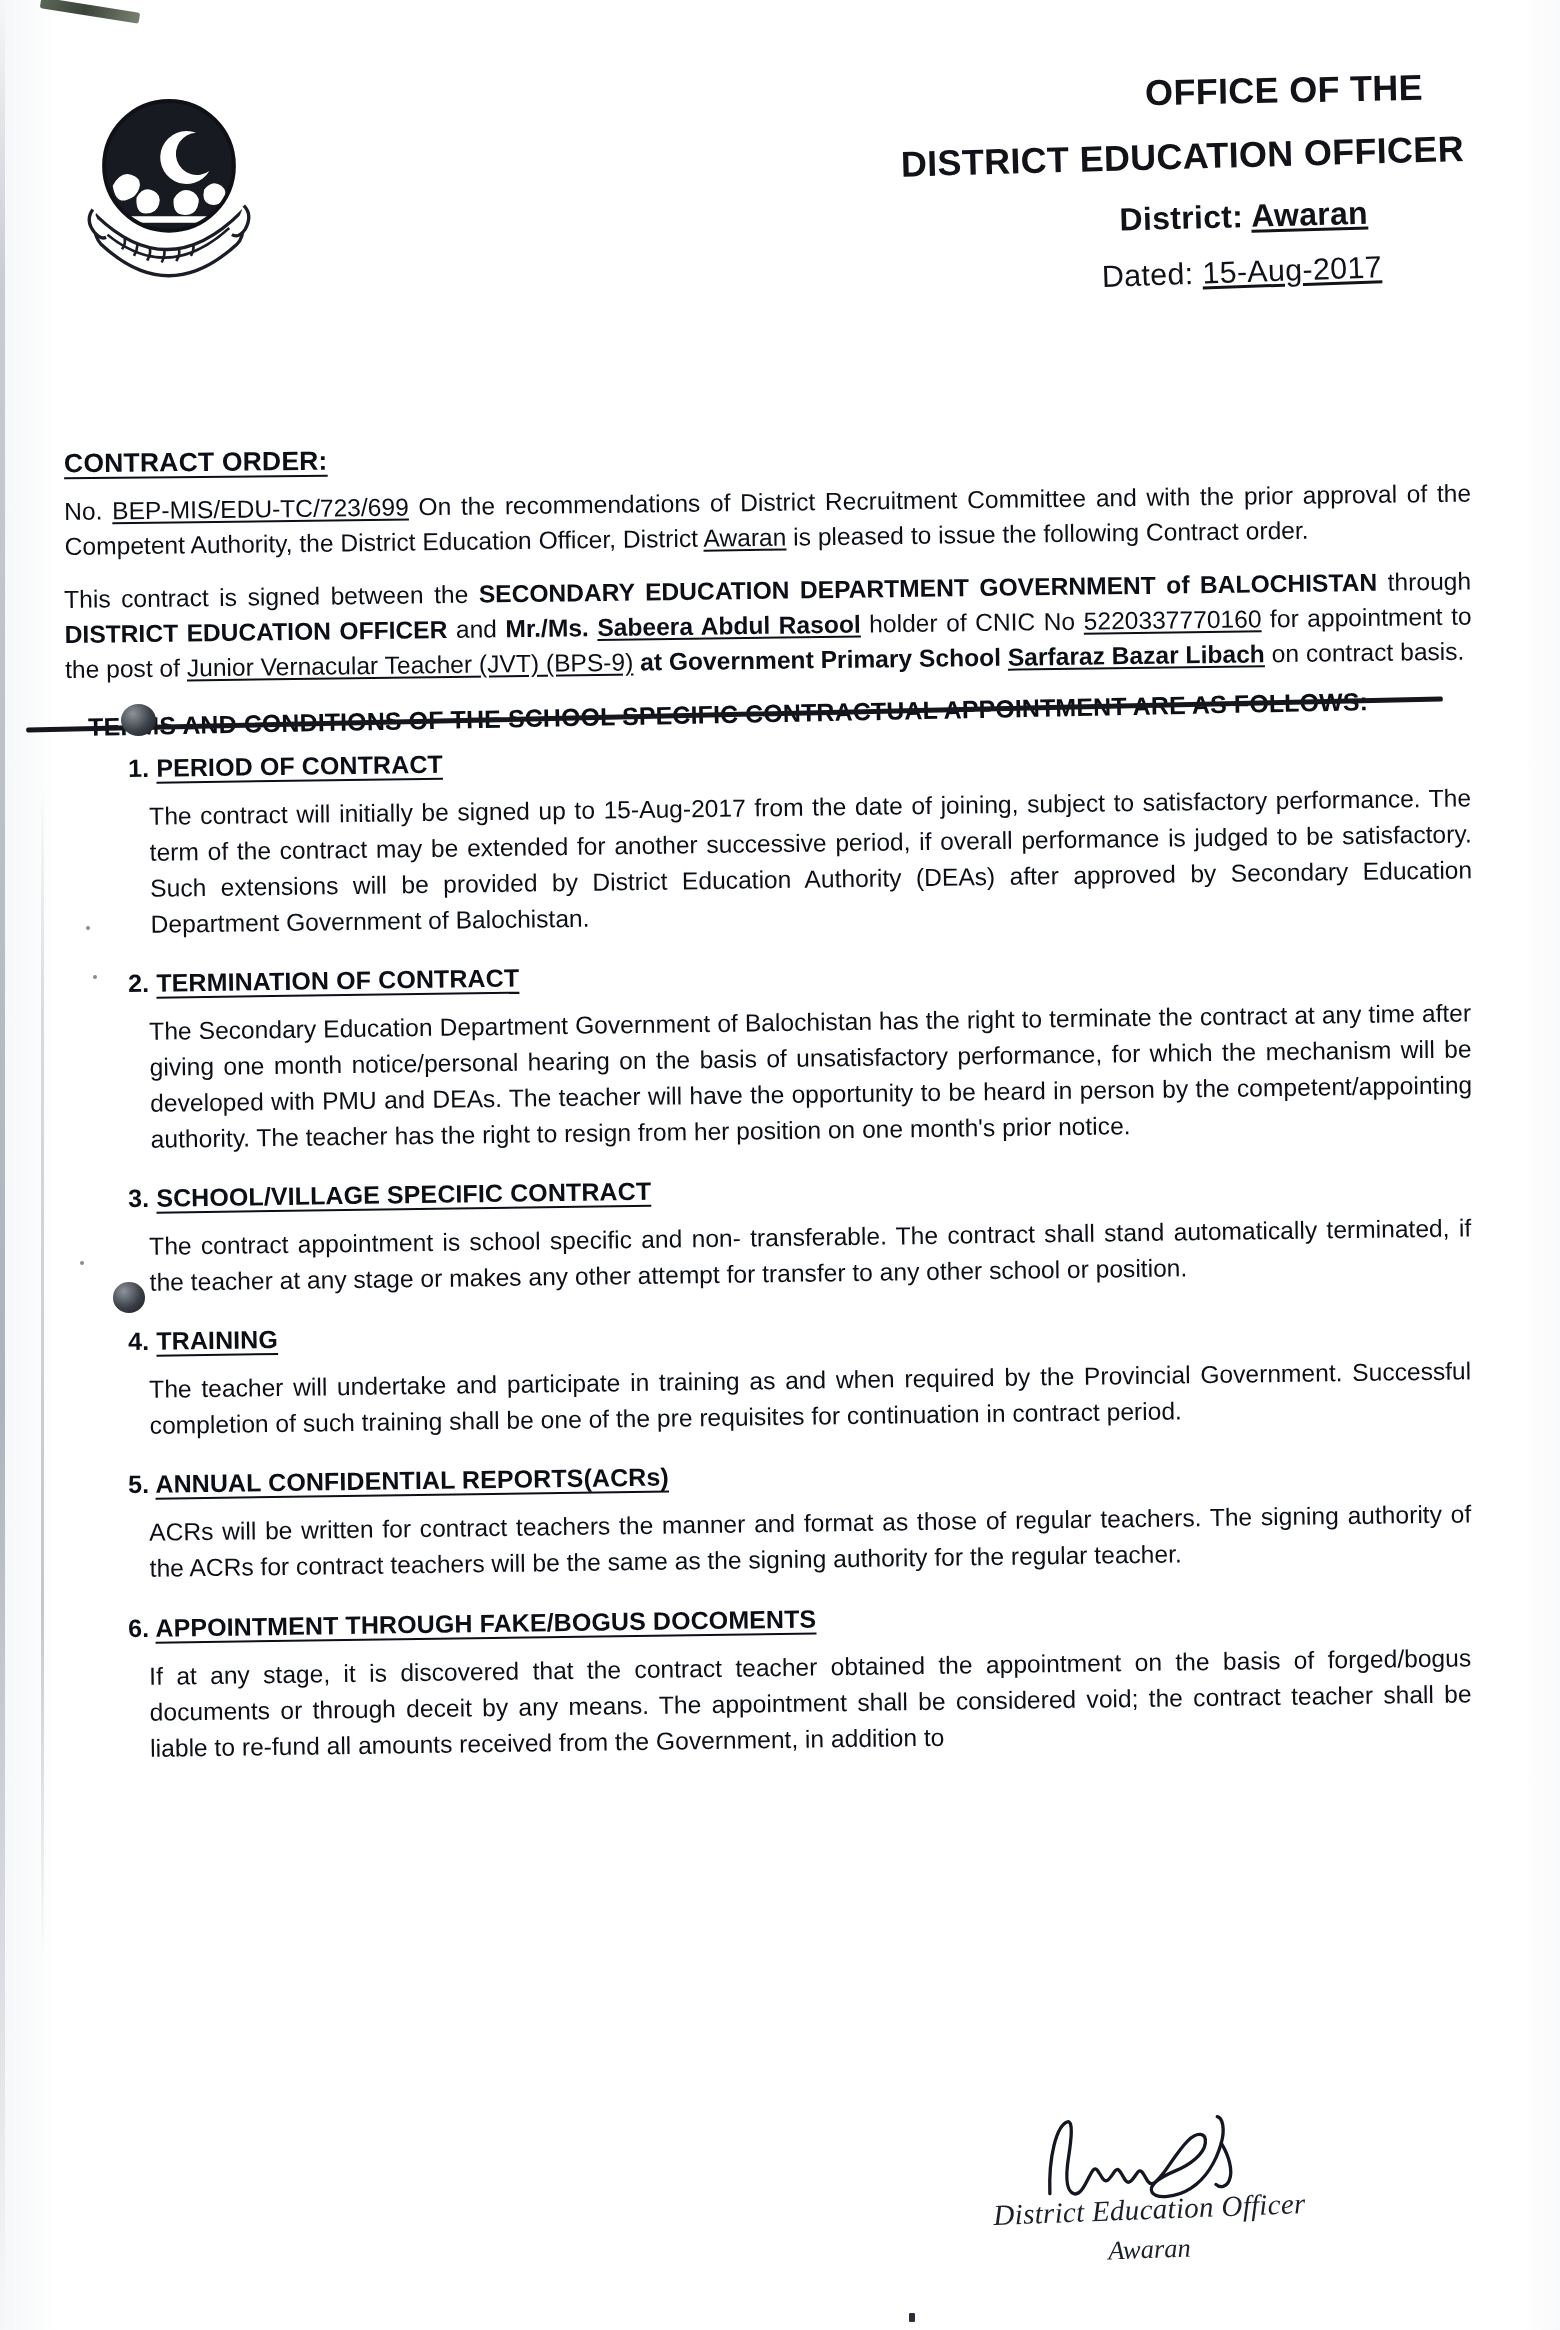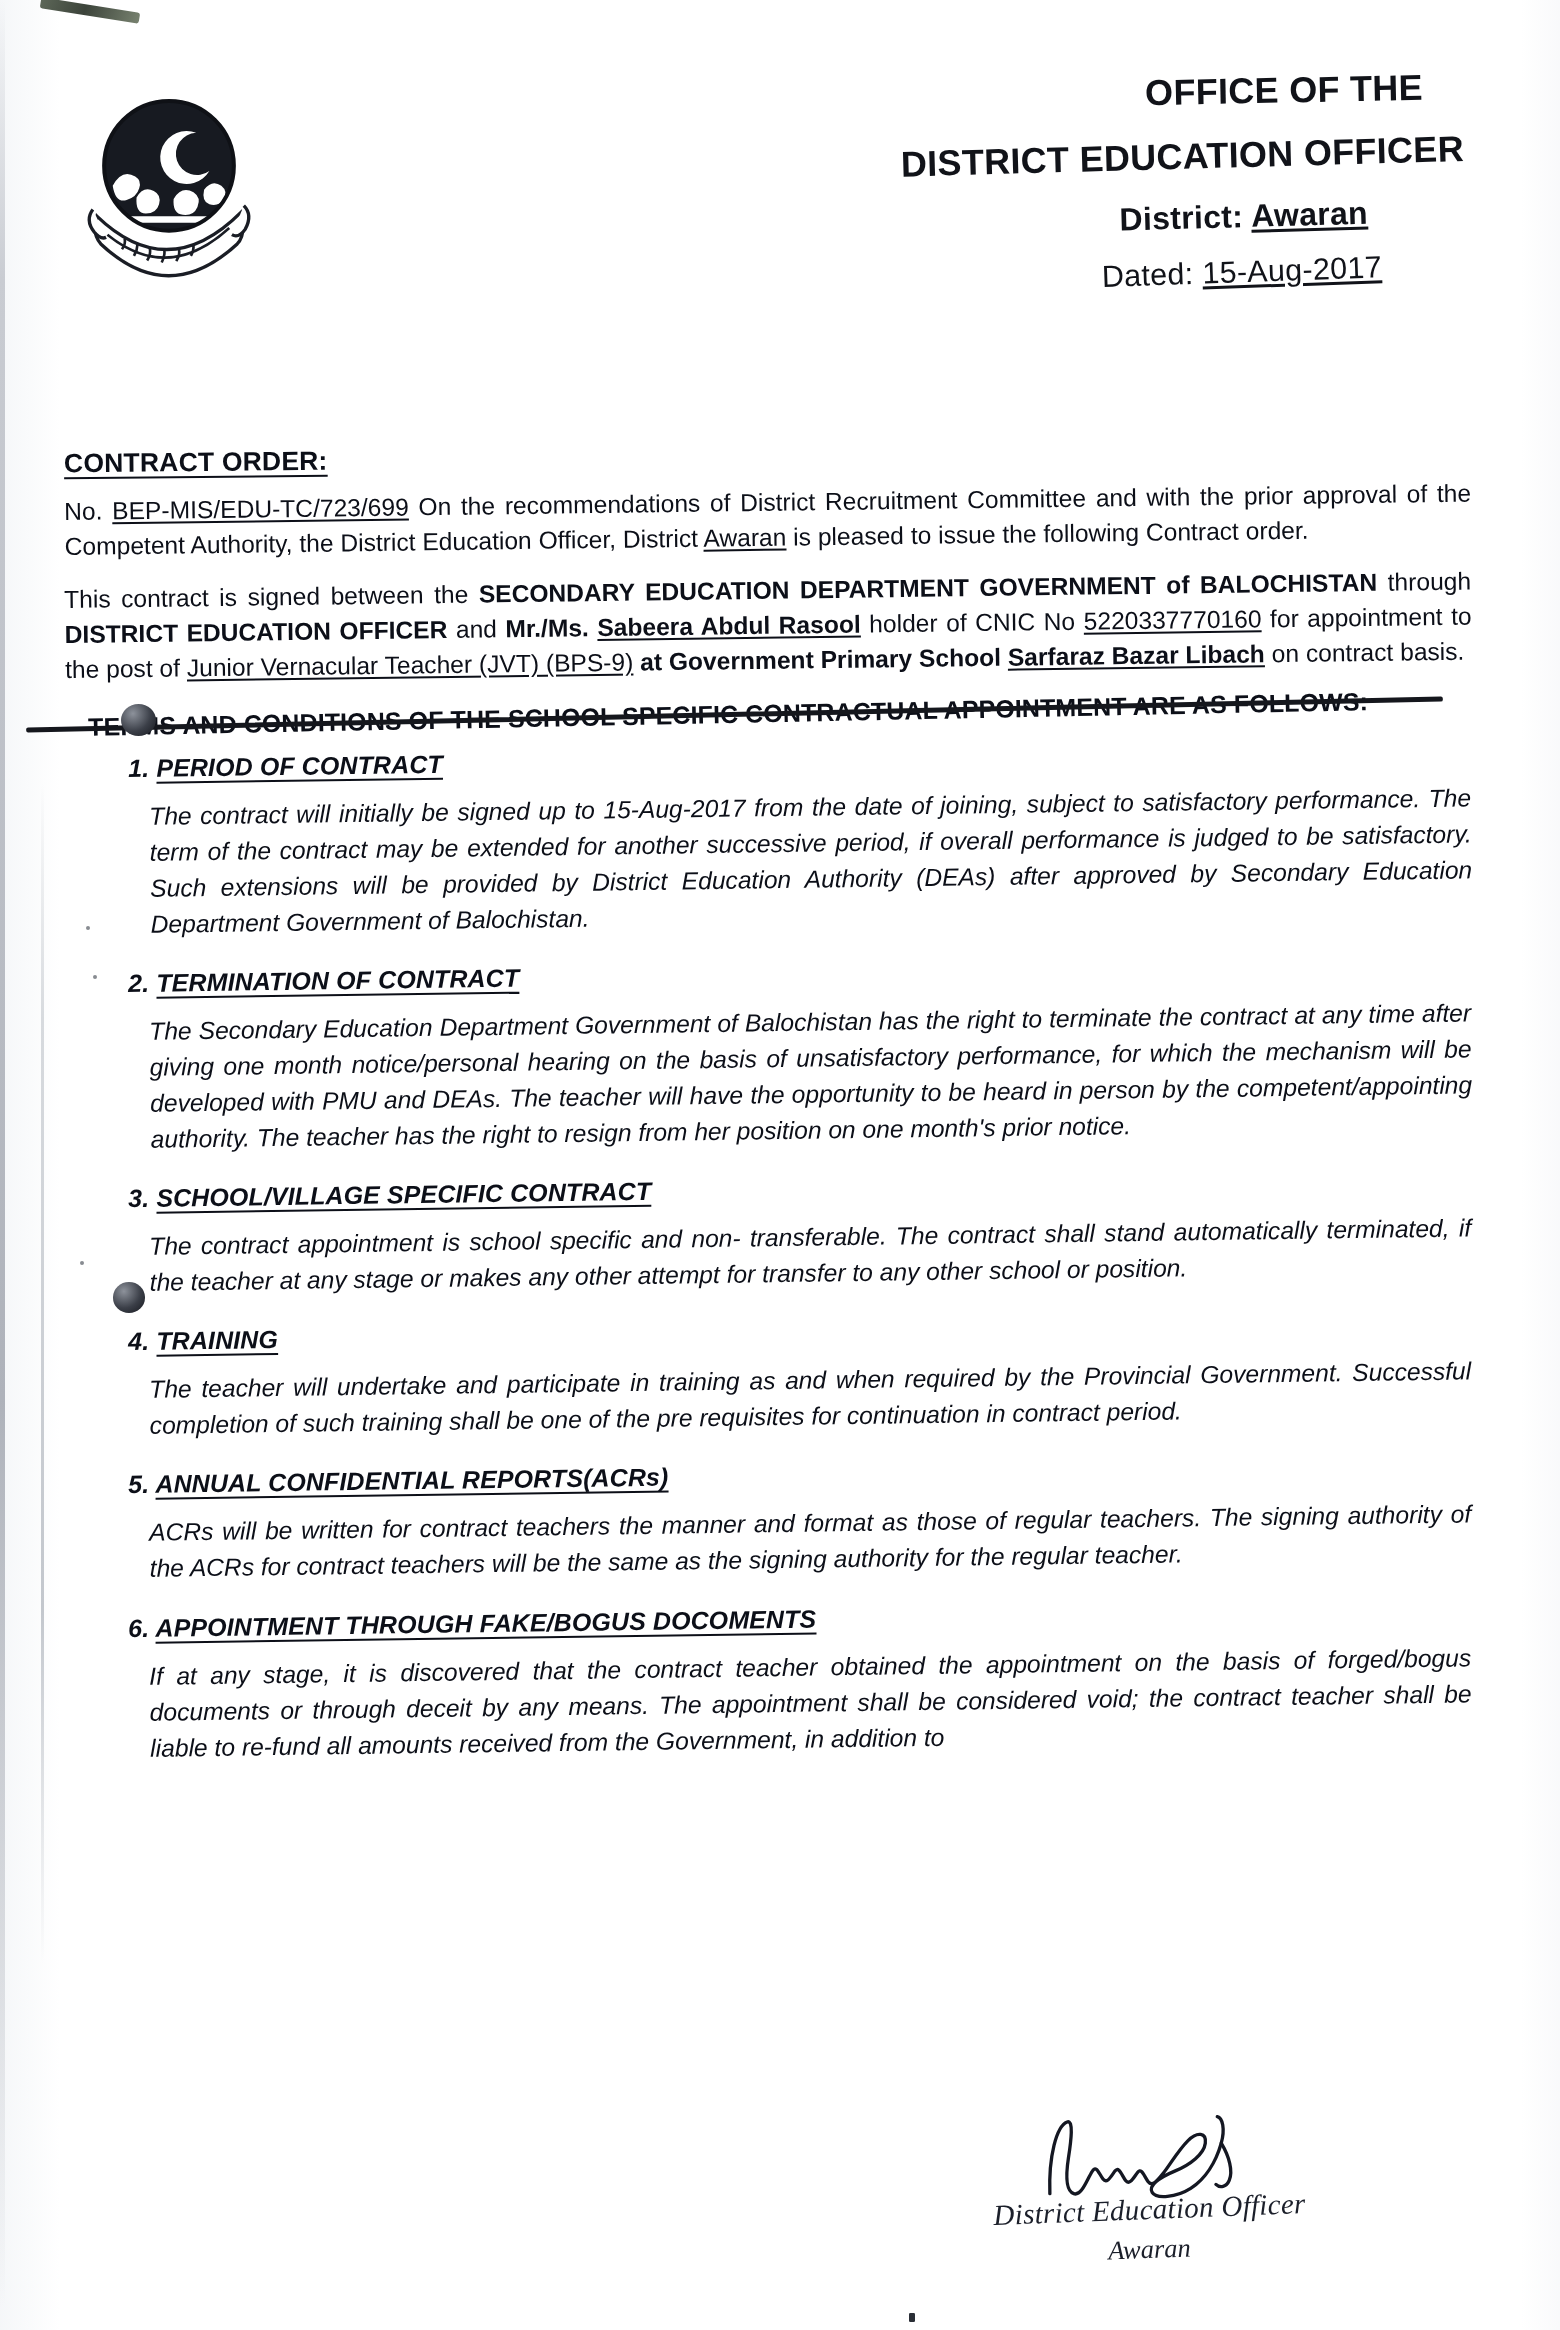--- a/index.html
+++ b/index.html
@@ -135,21 +135,21 @@
     position: absolute;
     width: 35px;
     height: 32px;
     border-radius: 50%;
     background: radial-gradient(circle at 34% 30%, #8d929b 0%, #3b3f48 55%, #15171d 100%);
   }
   .blob.b1 { left: 57px; top: 4px; }
   .blob.b2 { left: 49px; top: 835px; width: 32px; height: 30.5px; }
 
   
-  .clause { margin-bottom: 4px; font-style: italic; }
+  .clause { margin-bottom: 4px; }
   .clause-head {
     font-size: 25px;
     font-weight: bold;
     letter-spacing: 0.1px;
     margin: 0 0 16px 0;
     padding-left: 64px;
     transform: rotate(-0.8deg);
     transform-origin: left top;
   }
   .clause-head .num { font-weight: bold; }

